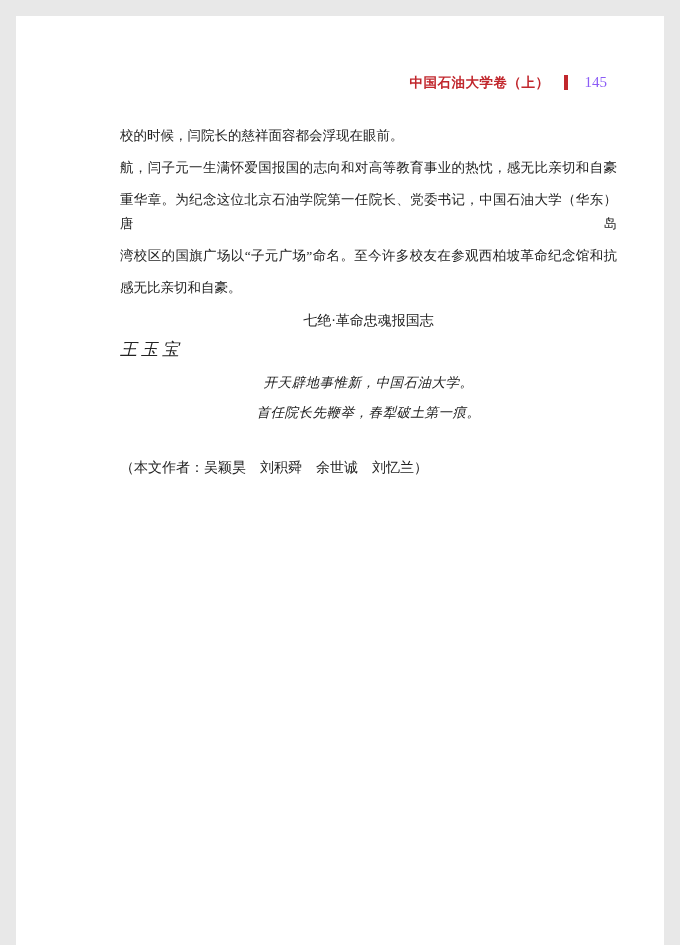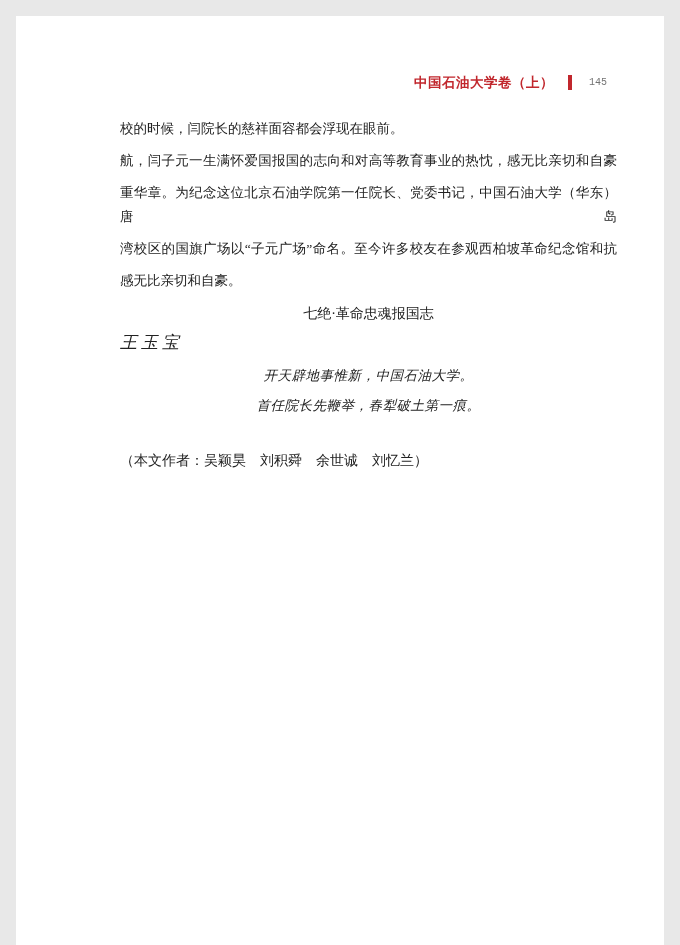--- a/index.html
+++ b/index.html
@@ -35,30 +35,30 @@
     color: var(--accent);
     line-height: 15px;
   }
   .header-bar {
     width: 4px;
     height: 15px;
     background: var(--accent);
     margin: 0 9px 0 6px;
   }
   .header-page-number {
-    font-family: Liberation Mono, monospace;
-    font-size: 10px;
-    color: #737373;
+    font-family: Liberation Serif, serif;
+    font-size: 15px;
+    color: #8b5cf6;
     line-height: 15px;
   }
   
   .content {
     position: absolute;
     left: 88px;
-    top: 85px;
+    top: 92px;
     width: 513px;
   }
   .body-line {
     font-size: 13.5px;
     line-height: 24px;
     color: var(--text);
   }
   .body-line.indent { text-indent: 2em; }
   .body-line.fill {
     text-align: justify;

